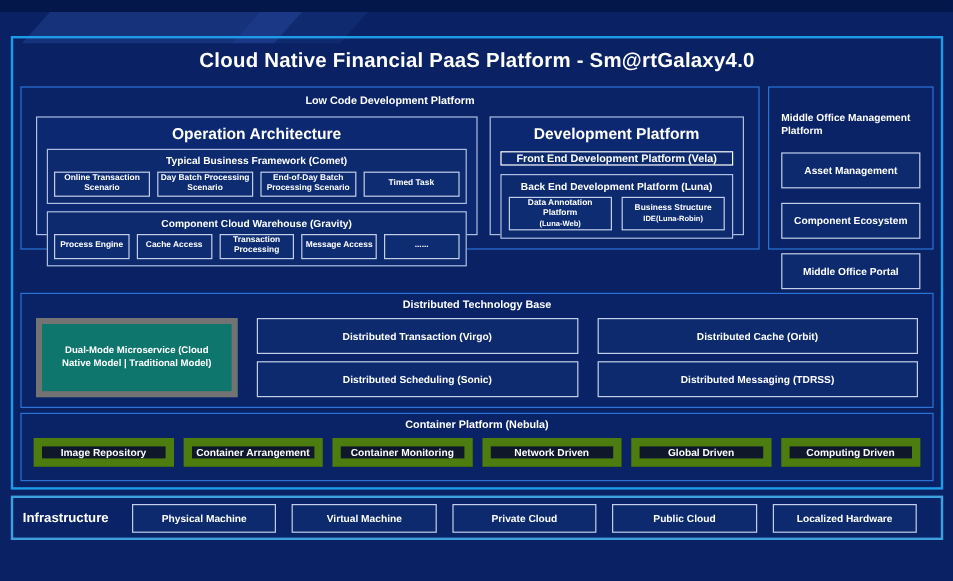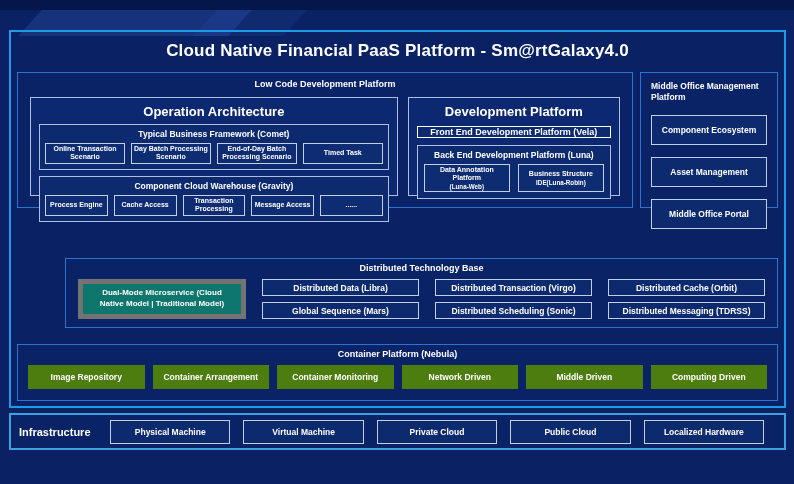--- a/index.html
+++ b/index.html
@@ -52,47 +52,47 @@
 
   .dev-plat { flex:1; display:flex; flex-direction:column; padding:3px 8px 7px; }
   .front-end {
     height:30px; display:flex; align-items:center; justify-content:center;
     text-align:center; font-size:9px; font-weight:bold; background:#0d2a6e;
     border:1px solid #ffffff; margin-top:2px;
   }
   .back-end { flex:1; margin-top:7px; display:flex; flex-direction:column; padding:2px 6px 6px; background:#0d2a6e; }
   .be-row { flex:1; display:flex; gap:8px; margin-top:4px; }
 
-  .middle-office { width:138px; padding:8px 10px; }
+  .middle-office { width:138px; padding:20px 10px; }
   .mo-label { font-size:8.5px; font-weight:bold; line-height:1.3; }
   .mo-item {
     height:30px; margin-top:12px; border:1px solid #c3cfe9; background:#0d2a6e;
     display:flex; align-items:center; justify-content:center;
     font-size:8.5px; font-weight:bold; text-align:center;
   }
 
-  .dtb { position:absolute; left:6px; right:6px; top:226px; height:70px;margin-left:48px; }
+  .dtb { position:absolute; left:6px; right:6px; top:212px; height:96px; }
   .band-label { text-align:center; font-size:9px; font-weight:bold; margin-top:4px; }
   .dtb-row { position:absolute; left:12px; right:12px; top:20px; bottom:8px; display:flex; gap:16px; }
   .dual-mode {
     width:168px; border:5px solid #737373; background:#0f766e;
     display:flex; align-items:center; justify-content:center; text-align:center;
     font-size:8px; font-weight:bold; line-height:1.35; padding:12px 12px;
   }
   .dtb-col { flex:1; display:flex; flex-direction:column; gap:6px; }
   .dtb-item {
     flex:1; border:1px solid #c3cfe9; background:#0d2a6e;
     display:flex; align-items:center; justify-content:center;
     font-size:8.5px; font-weight:bold; text-align:center;
   }
 
   .container-plat { position:absolute; left:6px; right:6px; top:312px; height:57px; }
   .c-row { display:flex; gap:8px; margin:6px 10px 0; }
   .c-item {
-    flex:1; height:24px; border:7px solid #4d7c0f; background:#4d7c0f;
+    flex:1; height:24px; border:7px solid #4d7c0f; background:#0f172a;
     display:flex; align-items:center; justify-content:center;
     font-size:8.5px; font-weight:bold; text-align:center;
   }
 
   .infra {
     position:absolute; left:9px; top:413px; width:777px; height:37px;
     border:2px solid #3fa0e0; background:#0a2366;
     display:flex; align-items:center; gap:13px; padding:0 20px 0 8px;
   }
   .infra-label { width:78px; flex:0 0 auto; font-size:11px; font-weight:bold; }
@@ -159,54 +159,50 @@
               </div>
             </div>
           </div>
         </div>
 
       </div>
     </div>
 
     <div class="section-box middle-office">
       <div class="mo-label">Middle Office Management Platform</div>
+      <div class="mo-item">Asset Management</div>
       <div class="mo-item">Component Ecosystem</div>
-      <div class="mo-item">Asset Management</div>
       <div class="mo-item">Middle Office Portal</div>
     </div>
 
   </div>
 
   <div class="section-box dtb">
     <div class="band-label">Distributed Technology Base</div>
     <div class="dtb-row">
       <div class="dual-mode">Dual-Mode Microservice (Cloud Native Model | Traditional Model)</div>
-      <div class="dtb-col">
-        <div class="dtb-item">Distributed Data (Libra)</div>
-        <div class="dtb-item">Global Sequence (Mars)</div>
-      </div>
       <div class="dtb-col">
         <div class="dtb-item">Distributed Transaction (Virgo)</div>
         <div class="dtb-item">Distributed Scheduling (Sonic)</div>
       </div>
       <div class="dtb-col">
         <div class="dtb-item">Distributed Cache (Orbit)</div>
         <div class="dtb-item">Distributed Messaging (TDRSS)</div>
       </div>
     </div>
   </div>
 
   <div class="section-box container-plat">
     <div class="band-label">Container Platform (Nebula)</div>
     <div class="c-row">
       <div class="c-item">Image Repository</div>
       <div class="c-item">Container Arrangement</div>
       <div class="c-item">Container Monitoring</div>
       <div class="c-item">Network Driven</div>
-      <div class="c-item">Middle Driven</div>
+      <div class="c-item">Global Driven</div>
       <div class="c-item">Computing Driven</div>
     </div>
   </div>
 </div>
 
 <div class="infra">
   <div class="infra-label">Infrastructure</div>
   <div class="infra-item">Physical Machine</div>
   <div class="infra-item">Virtual Machine</div>
   <div class="infra-item">Private Cloud</div>

